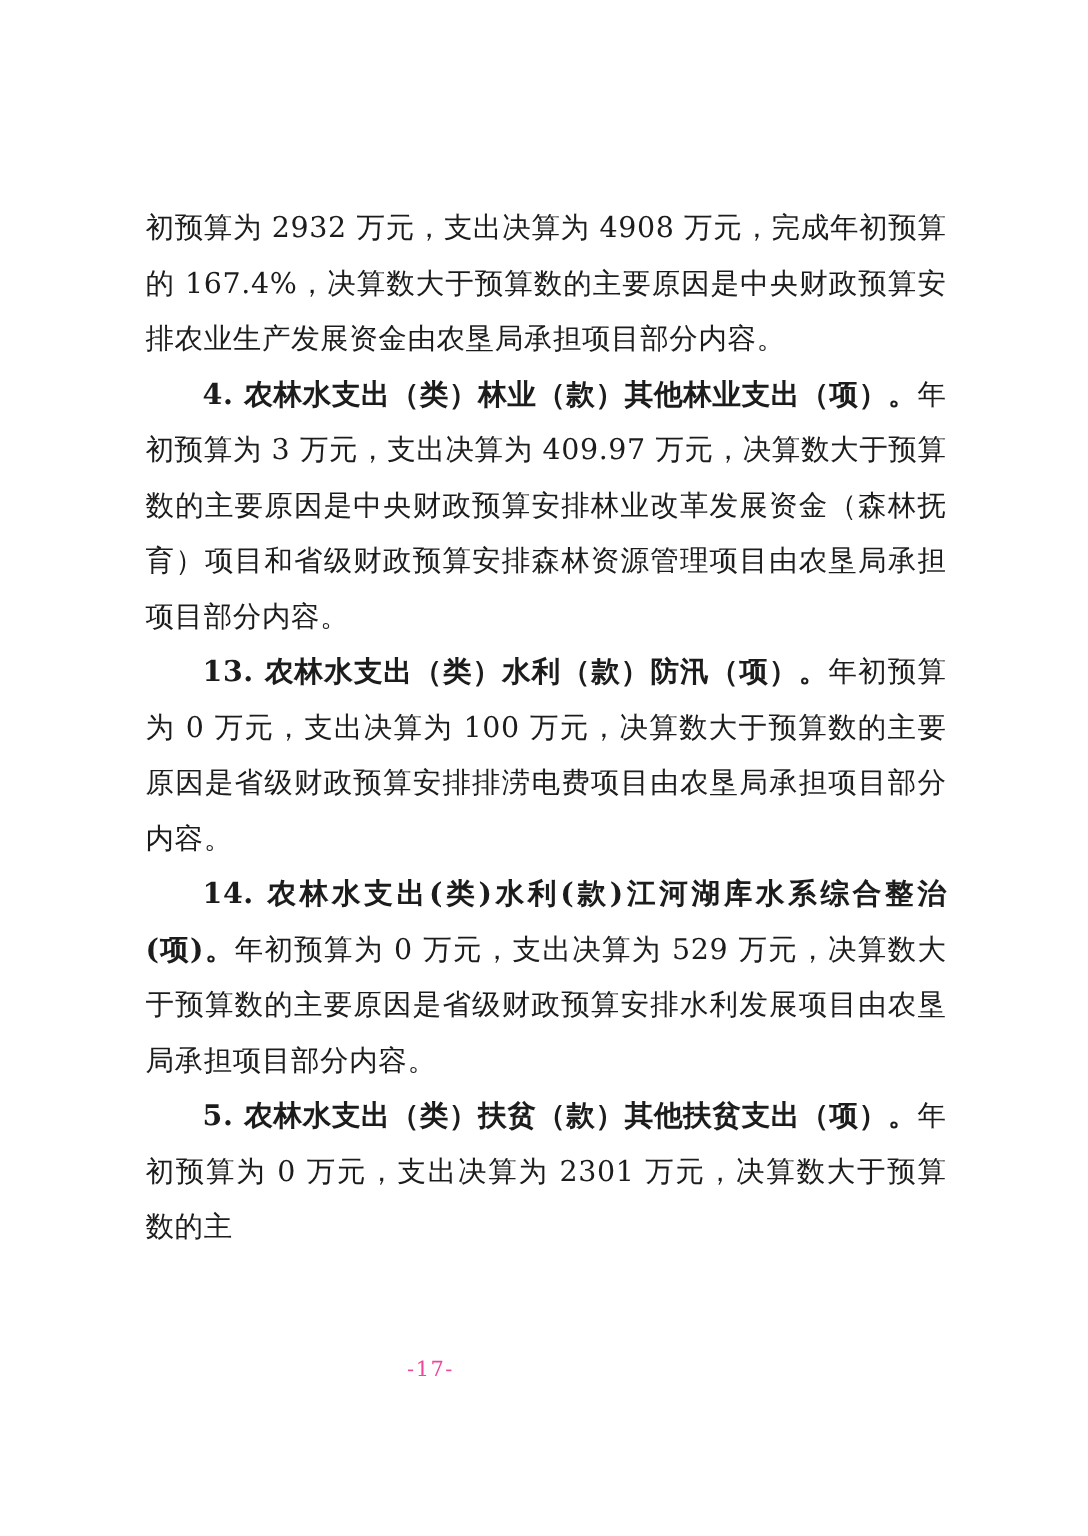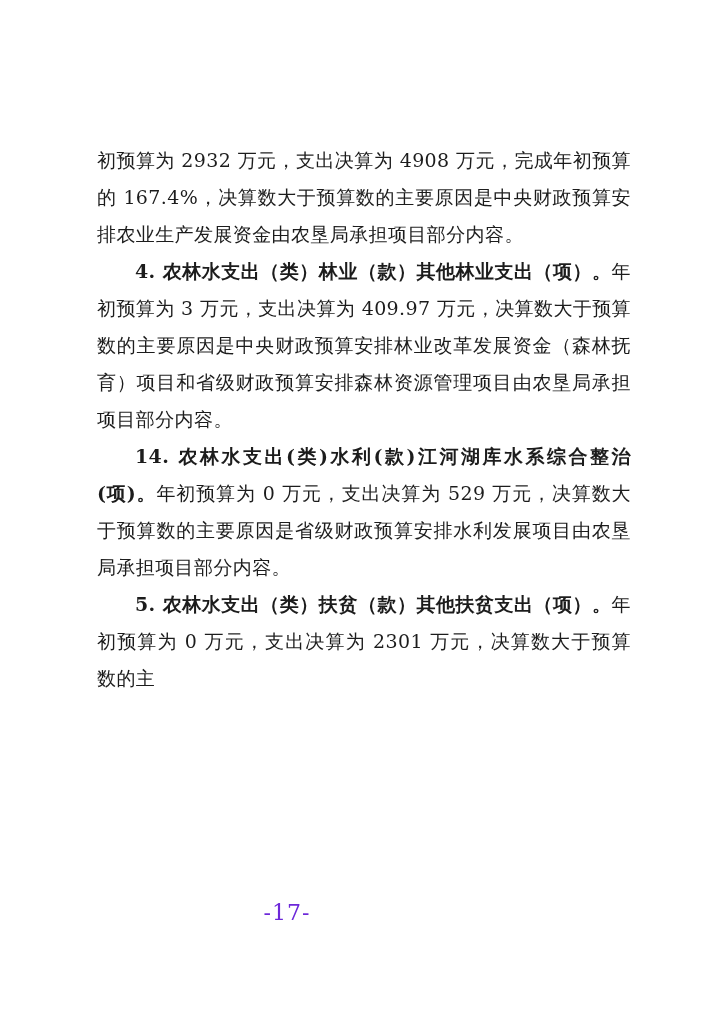--- a/index.html
+++ b/index.html
@@ -16,21 +16,21 @@
     color: #1c1c1c;
   }
   .page {
     position: absolute;
     inset: 0;
     background: #ffffff;
   }
   .text-block {
     position: absolute;
     left: 97px;
-    top: 142px;
+    top: 134px;
     width: 534px;
   }
   .para {
     margin: 0;
     padding: 0;
     font-size: 19px;
     line-height: 37px;
     text-align: justify;
     text-justify: inter-character;
     text-indent: 38px;
@@ -42,38 +42,39 @@
   }
   .lead {
     font-weight: bold;
   }
   .page-number {
     position: absolute;
     top: 901px;
     left: 0;
     width: 574px;
     text-align: center;
-    font-size: 22px;
+    font-size: 14px;
     line-height: 24px;
     letter-spacing: 1px;
-    color: #6d28d9;
+    color: #ec4899;
   }
 </style>
 </head>
 <body>
 
 <div class="page">
 
   <div class="text-block">
 
     <p class="para continuation"><span>初预算为 2932 万元，支出决算为 4908 万元，完成年初预算的 167.4%，决算数大于预算数的主要原因是中央财政预算安排农业生产发展资金由农垦局承担项目部分内容。</span></p>
 
 
     <p class="para"><span class="lead">4. 农林水支出（类）林业（款）其他林业支出（项）。</span><span>年初预算为 3 万元，支出决算为 409.97 万元，决算数大于预算数的主要原因是中央财政预算安排林业改革发展资金（森林抚育）项目和省级财政预算安排森林资源管理项目由农垦局承担项目部分内容。</span></p>
 
+    <p class="para"><span class="lead">13. 农林水支出（类）水利（款）防汛（项）。</span><span>年初预算为 0 万元，支出决算为 100 万元，决算数大于预算数的主要原因是省级财政预算安排排涝电费项目由农垦局承担项目部分内容。</span></p>
 
     <p class="para"><span class="lead">14. 农林水支出(类)水利(款)江河湖库水系综合整治(项)。</span><span>年初预算为 0 万元，支出决算为 529 万元，决算数大于预算数的主要原因是省级财政预算安排水利发展项目由农垦局承担项目部分内容。</span></p>
 
     <p class="para"><span class="lead">5. 农林水支出（类）扶贫（款）其他扶贫支出（项）。</span><span>年初预算为 0 万元，支出决算为 2301 万元，决算数大于预算数的主</span></p>
 
   </div>
 
   <div class="page-number">-17-</div>
 
 </div>

